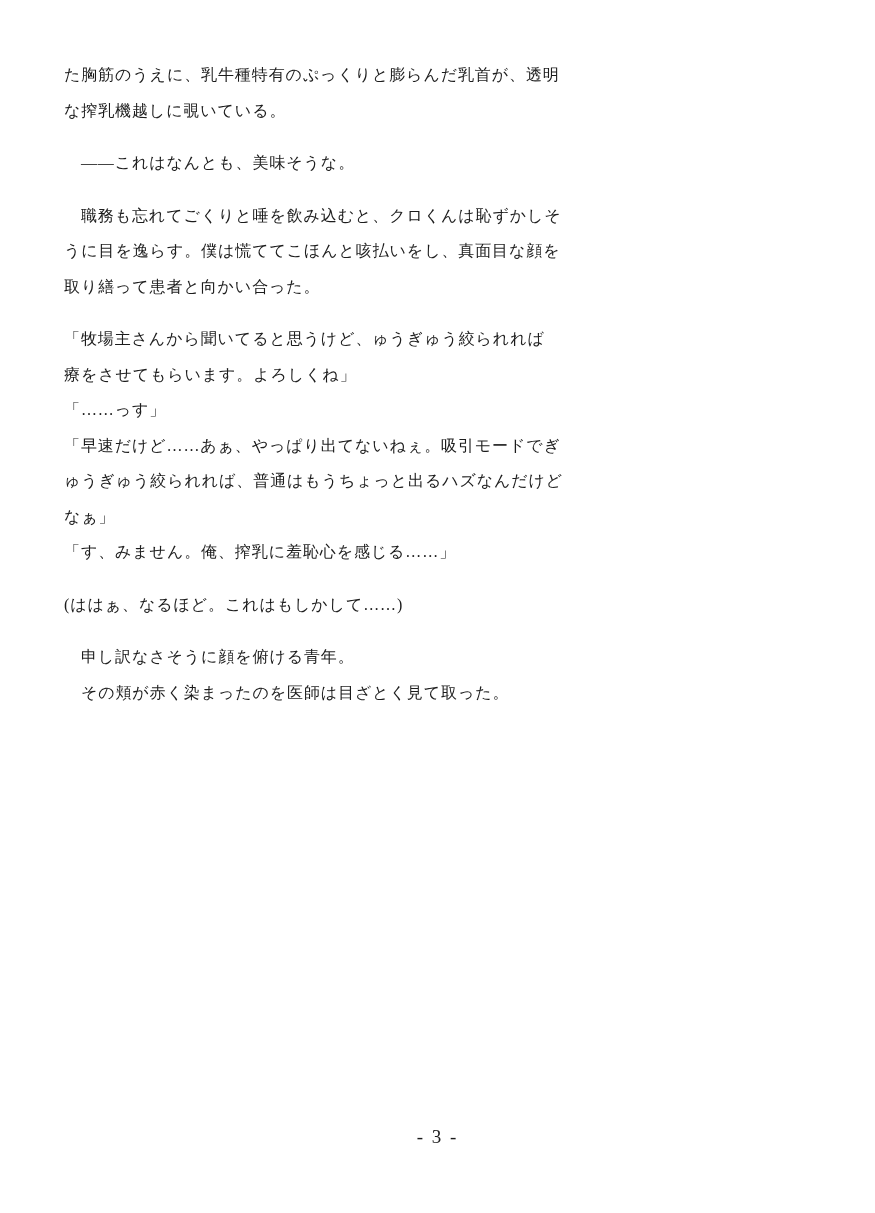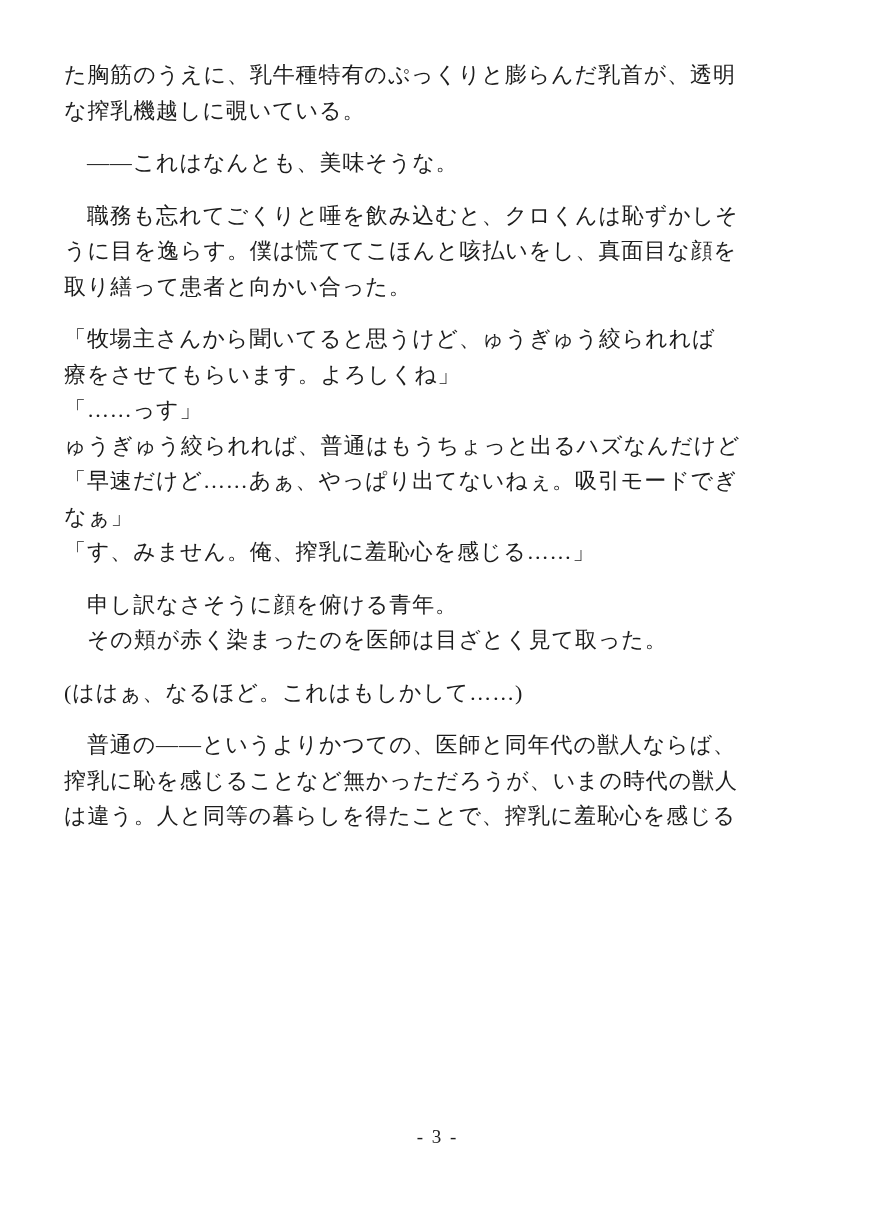--- a/index.html
+++ b/index.html
@@ -23,21 +23,21 @@
     width: 754px;
   }
   .content p {
     margin: 0;
   }
   .content p + p {
     margin-top: 17px;
   }
   .line {
     display: block;
-    font-size: 22px;
+    font-size: 16px;
     line-height: 35.5px;
     letter-spacing: 0.9px;
     white-space: pre;
   }
   .page-number {
     position: absolute;
     top: 1126px;
     left: 0;
     width: 100%;
     text-align: center;
@@ -64,40 +64,35 @@
     <p>
       <span class="line">　職務も忘れてごくりと唾を飲み込むと、クロくんは恥ずかしそ</span>
       <span class="line">うに目を逸らす。僕は慌ててこほんと咳払いをし、真面目な顔を</span>
       <span class="line">取り繕って患者と向かい合った。</span>
     </p>
 
     <p>
       <span class="line">「牧場主さんから聞いてると思うけど、ゅうぎゅう絞られれば</span>
       <span class="line">療をさせてもらいます。よろしくね」</span>
       <span class="line">「……っす」</span>
+      <span class="line">「早速だけど……あぁ、やっぱり出てないねぇ。吸引モードでぎ</span>
       <span class="line">ゅうぎゅう絞られれば、普通はもうちょっと出るハズなんだけど</span>
-      <span class="line">「早速だけど……あぁ、やっぱり出てないねぇ。吸引モードでぎ</span>
       <span class="line">なぁ」</span>
       <span class="line">「す、みません。俺、搾乳に羞恥心を感じる……」</span>
+    </p>
+
+    <p>
+      <span class="line">(ははぁ、なるほど。これはもしかして……)</span>
     </p>
 
     <p>
       <span class="line">　申し訳なさそうに顔を俯ける青年。</span>
       <span class="line">　その頬が赤く染まったのを医師は目ざとく見て取った。</span>
     </p>
 
     <p>
-      <span class="line">(ははぁ、なるほど。これはもしかして……)</span>
     </p>
 
-    <p>
-    </p>
-
-    <p>
-      <span class="line">　普通の――というよりかつての、医師と同年代の獣人ならば、</span>
-      <span class="line">搾乳に恥を感じることなど無かっただろうが、いまの時代の獣人</span>
-      <span class="line">は違う。人と同等の暮らしを得たことで、搾乳に羞恥心を感じる</span>
-    </p>
 
   </div>
 
   <div class="page-number">- 3 -</div>
 </div>
 
 </body></html>

